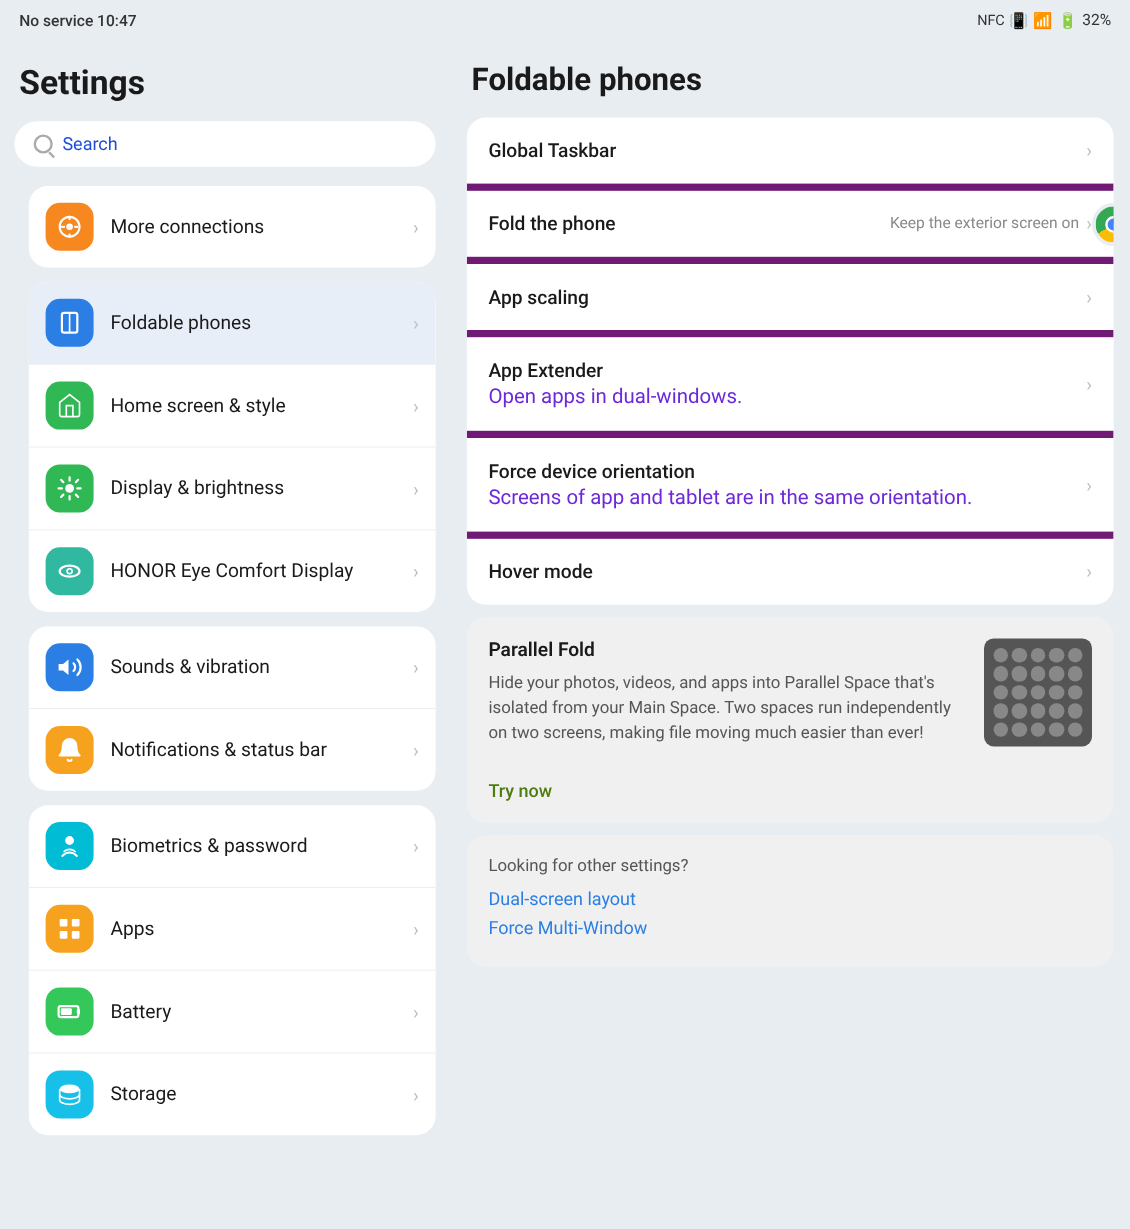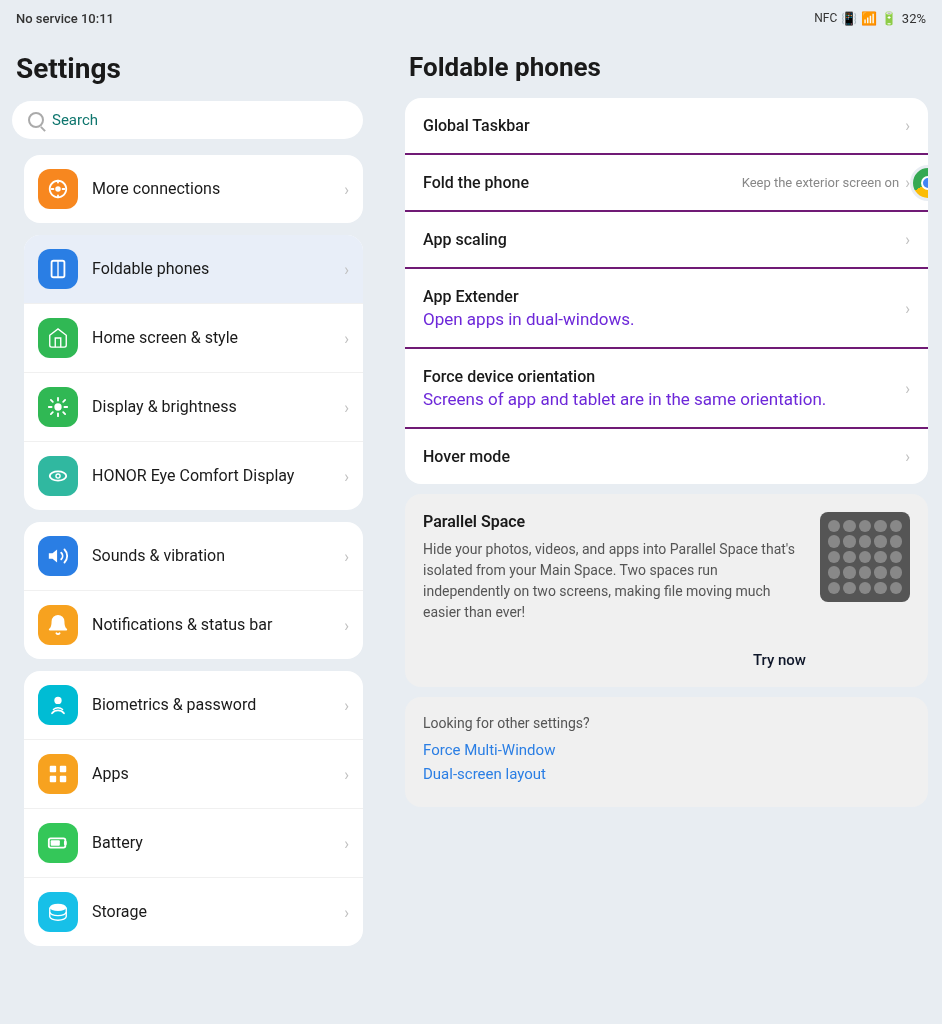--- a/index.html
+++ b/index.html
@@ -23,21 +23,21 @@
       color: #333;
       height: 36px;
     }
     .status-left { font-size: 13px; font-weight: 500; }
     .status-right { display: flex; gap: 4px; font-size: 13px; }
 
     
     .main-layout {
       display: flex;
       flex: 1;
-      gap: 16px;
+      gap: 0;
     }
 
     
     .sidebar {
       width: 375px;
       min-width: 375px;
       padding: 16px 12px;
       background: #e8edf2;
       overflow-y: auto;
     }
@@ -148,21 +148,21 @@
       background: #fff;
       border-radius: 16px;
       margin-bottom: 10px;
       overflow: hidden;
     }
     .panel-item {
       display: flex;
       align-items: center;
       padding: 18px 18px;
       cursor: pointer;
-      border-bottom: 2px solid #701a75;
+      border-bottom: 6px solid #701a75;
       position: relative;
     }
     .panel-item:last-child { border-bottom: none; }
     .panel-item-content { flex: 1; }
     .panel-item-title {
       font-size: 16px;
       color: #1a1a1a;
       font-weight: 500;
     }
     .panel-item-subtitle {
@@ -198,25 +198,24 @@
       color: #1a1a1a;
       margin-bottom: 8px;
     }
     .parallel-desc {
       font-size: 14px;
       color: #555;
       line-height: 1.5;
       margin-bottom: 28px;
     }
     .try-now {
-      color: #0f172a;
+      color: #4d7c0f;
       font-size: 15px;
       font-weight: 500;
       cursor: pointer;
-      text-align: right;
     }
     .parallel-image {
       width: 90px;
       height: 90px;
       background: #555;
       border-radius: 8px;
       flex-shrink: 0;
       display: grid;
       grid-template-columns: repeat(5, 1fr);
       grid-template-rows: repeat(5, 1fr);
@@ -267,38 +266,38 @@
       top: 50%;
       left: 50%;
       transform: translate(-50%, -50%);
       border: 2px solid #fff;
     }
   </style>
 </head>
 <body>
 
 <div class="status-bar">
-  <span class="status-left">No service  10:11</span>
+  <span class="status-left">No service  10:47</span>
   <div class="status-right">
     <span style="font-size:12px;">NFC</span>
     <span>📳</span>
     <span>📶</span>
     <span>🔋</span>
     <span>32%</span>
   </div>
 </div>
 
 <div class="main-layout">
 
   <div class="sidebar">
     <div class="sidebar-title">Settings</div>
 
     <div class="search-bar">
       <div class="search-icon-shape"></div>
-      <span style="color:#0f766e;">Search</span>
+      <span style="color:#1d4ed8;">Search</span>
     </div>
 
     <div class="settings-group">
       <div class="settings-item">
         <div class="icon-circle icon-orange">
           <svg width="22" height="22" viewBox="0 0 24 24" fill="white">
               <circle cx="12" cy="12" r="3"></circle>
               <path d="M12 2C6.5 2 2 6.5 2 12s4.5 10 10 10 10-4.5 10-10S17.5 2 12 2zm0 18c-4.4 0-8-3.6-8-8s3.6-8 8-8 8 3.6 8 8-3.6 8-8 8z" fill="white"></path>
               <path d="M19 12h-2M7 12H5M12 5V3M12 21v-2" stroke="white" stroke-width="2" stroke-linecap="round"></path>
             </svg>
@@ -482,21 +481,21 @@
         <div class="panel-item-content">
           <div class="panel-item-title">Hover mode</div>
         </div>
         <span class="panel-chevron">›</span>
       </div>
     </div>
 
     <div class="parallel-card">
       <div class="parallel-inner">
         <div class="parallel-text">
-          <div class="parallel-title">Parallel Space</div>
+          <div class="parallel-title">Parallel Fold</div>
           <div class="parallel-desc">Hide your photos, videos, and apps into Parallel Space that's isolated from your Main Space. Two spaces run independently on two screens, making file moving much easier than ever!</div>
           <div class="try-now">Try now</div>
         </div>
         <div class="parallel-image">
           <div class="dot"></div>
             <div class="dot"></div>
             <div class="dot"></div>
             <div class="dot"></div>
             <div class="dot"></div>
           <div class="dot"></div>
@@ -518,18 +517,18 @@
             <div class="dot"></div>
             <div class="dot"></div>
             <div class="dot"></div>
             <div class="dot"></div>
         </div>
       </div>
     </div>
 
     <div class="other-card">
       <div class="other-title">Looking for other settings?</div>
+      <div class="other-link">Dual-screen layout</div>
       <div class="other-link">Force Multi-Window</div>
-      <div class="other-link">Dual-screen layout</div>
     </div>
   </div>
 
 </div>
 
 </body></html>

